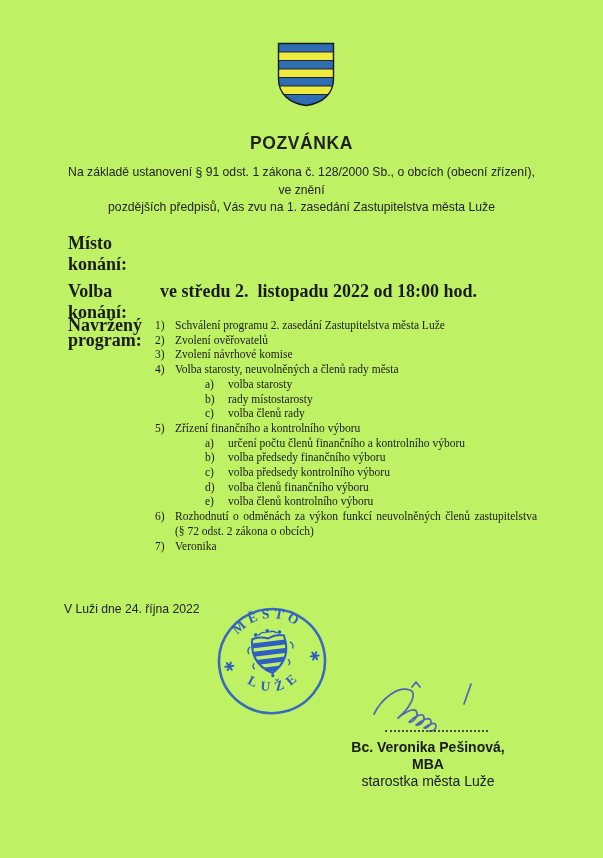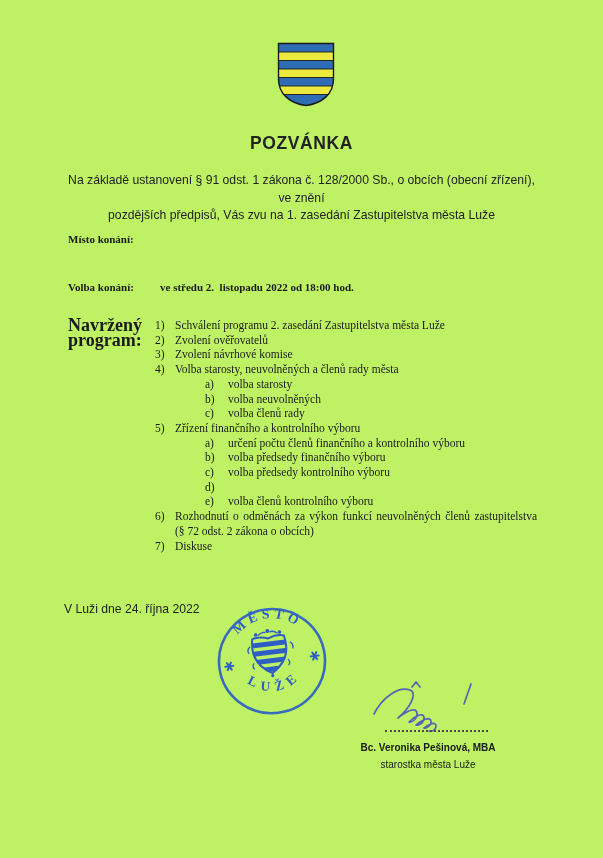--- a/index.html
+++ b/index.html
@@ -23,33 +23,33 @@
     text-align: center;
     font-family: "Liberation Sans", sans-serif;
     font-weight: bold;
     font-size: 17.5px;
     letter-spacing: 0.6px;
     color: #222;
   }
 
   
   .intro {
-    left: 60px; top: 172px; width: 483px;
+    left: 60px; top: 164px; width: 483px;
     text-align: center;
     font-size: 12.2px;
     line-height: 17.5px;
     color: #222;
   }
 
   
   .detail-row {
     left: 68px; width: 480px;
     font-family: "Liberation Serif", serif;
     font-weight: bold;
-    font-size: 11px;
+    font-size: 18px;
     color: #1a1a1a;
     display: flex;
   }
   .detail-row .lbl { width: 92px; flex: 0 0 92px; }
   .detail-row .val { white-space: pre-wrap; }
   #place-row { top: 233px; }
   #time-row  { top: 281px; }
 
   
   .prog-label {
@@ -86,21 +86,21 @@
 
   
   #signature { left: 368px; top: 680px; }
   .dotted-line {
     left: 385px; top: 730px; width: 103px; height: 0;
     border-top: 2px dotted #4a4a4a;
   }
   .signer-block {
     left: 347px; top: 739px; width: 162px;
     text-align: center;
-    font-size: 10px;
+    font-size: 14px;
     line-height: 17px;
     color: #1a1a1a;
   }
   .signer-name { font-weight: bold; }
 </style>
 </head>
 <body>
 
 <div class="page">
 
@@ -156,21 +156,21 @@
       <div class="prog-row">
         <span class="marker">4)</span>
         <span class="text">Volba starosty, neuvolněných a členů rady města</span>
       </div>
       <div class="prog-row sub">
         <span class="marker">a)</span>
         <span class="text">volba starosty</span>
       </div>
       <div class="prog-row sub">
         <span class="marker">b)</span>
-        <span class="text">volba neuvolněných</span>
+        <span class="text">rady místostarosty</span>
       </div>
       <div class="prog-row sub">
         <span class="marker">c)</span>
         <span class="text">volba členů rady</span>
       </div>
       <div class="prog-row">
         <span class="marker">5)</span>
         <span class="text">Zřízení finančního a kontrolního výboru</span>
       </div>
       <div class="prog-row sub">
@@ -180,32 +180,33 @@
       <div class="prog-row sub">
         <span class="marker">b)</span>
         <span class="text">volba předsedy finančního výboru</span>
       </div>
       <div class="prog-row sub">
         <span class="marker">c)</span>
         <span class="text">volba předsedy kontrolního výboru</span>
       </div>
       <div class="prog-row sub">
         <span class="marker">d)</span>
+        <span class="text">volba členů finančního výboru</span>
       </div>
       <div class="prog-row sub">
         <span class="marker">e)</span>
         <span class="text">volba členů kontrolního výboru</span>
       </div>
       <div class="prog-row">
         <span class="marker">6)</span>
         <span class="text justify">Rozhodnutí o odměnách za výkon funkcí neuvolněných členů zastupitelstva (§ 72 odst. 2 zákona o obcích)</span>
       </div>
       <div class="prog-row">
         <span class="marker">7)</span>
-        <span class="text">Diskuse</span>
+        <span class="text">Veronika</span>
       </div>
     </div>
 
   <div class="abs date-line">V Luži dne 24. října 2022</div>
 
   <svg id="stamp" class="abs" width="118" height="114" viewBox="0 0 118 114">
     <defs>
       <path id="arcTop" d="M 15,58 A 43,44 0 0 1 101,58"></path>
       <path id="arcBot" d="M 19,54 A 40,42 0 0 0 97,54"></path>
       <clipPath id="stampShieldClip">

